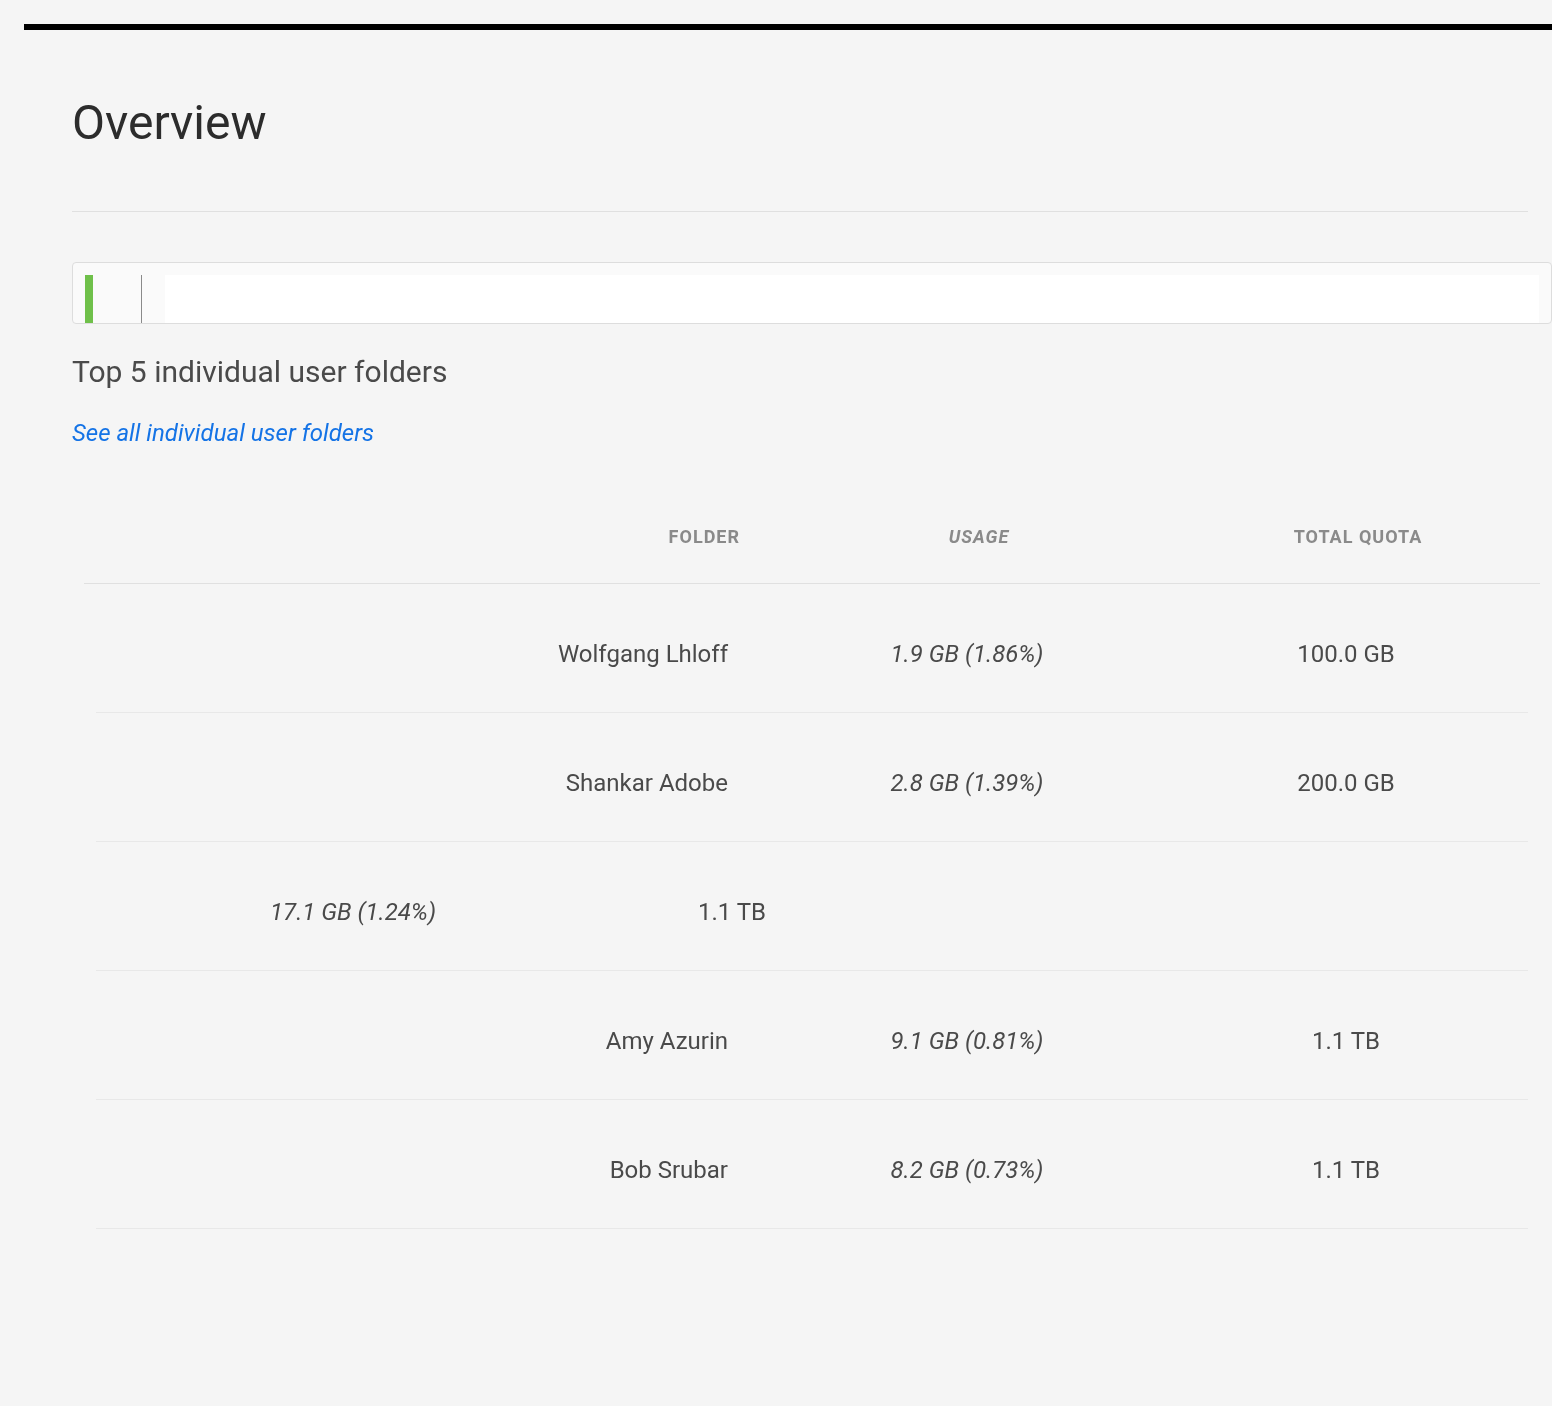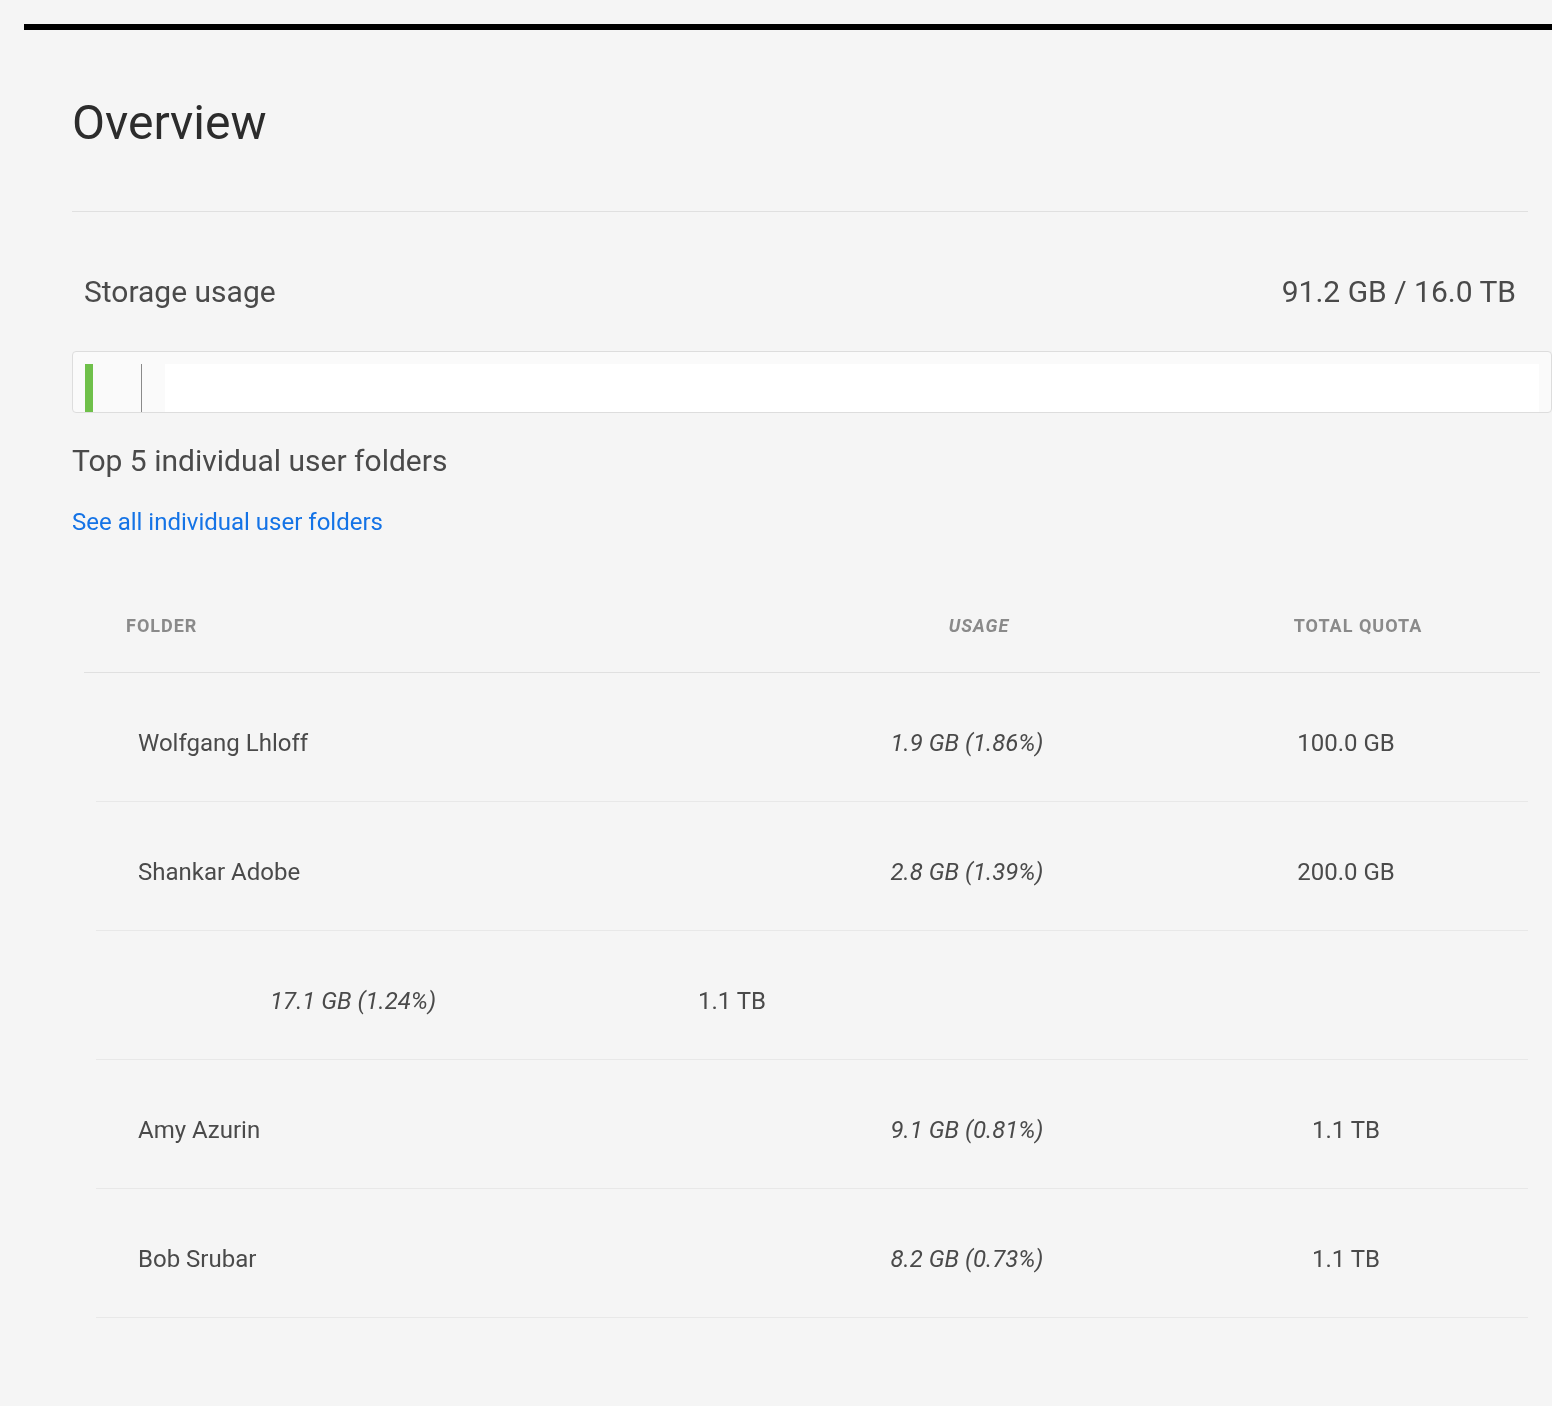--- a/index.html
+++ b/index.html
@@ -83,37 +83,38 @@
       color: #4a4a4a;
       margin-bottom: 18px;
     }
     .see-all-link {
       font-size: 24px;
       color: #1473e6;
       text-decoration: none;
       display: inline-block;
       margin-bottom: 55px;
       cursor: pointer;
+      font-style: italic;
     }
     .table {
       width: 100%;
     }
     .table-header {
       display: flex;
       padding: 0 30px 24px 30px;
       border-bottom: 1px solid #e0e0e0;
     }
     .th {
       font-size: 18px;
       font-weight: 700;
       color: #8a8a8a;
       letter-spacing: 1px;
       text-transform: uppercase;
     }
-    .col-folder { flex: 1; text-align: left; }
+    .col-folder { flex: 1; text-align: right; }
     .col-usage { width: 430px; text-align: center; font-style: italic; }
     .col-quota { width: 280px; text-align: center; }
     .table-row {
       display: flex;
       align-items: center;
       padding: 32px 30px;
       border-bottom: 1px solid #e8e8e8;
     }
     .td {
       font-size: 24px;
@@ -121,24 +122,20 @@
     }
   </style>
 </head>
 <body>
 
 <div class="container">
   <h1 class="page-title">Overview</h1>
 
   <hr class="divider">
 
-  <div class="storage-header">
-    <div class="section-title">Storage usage</div>
-    <div class="storage-summary">91.2 GB / 16.0 TB</div>
-  </div>
 
   <div class="progress-bar-wrapper" id="progress-bar">
       <div class="progress-segment" style="background: rgb(111, 192, 74); width: 0.55%;"></div>
       <div class="progress-segment" style="background: rgb(45, 127, 249); width: 0%;"></div>
       <div class="progress-segment" style="background: rgb(138, 138, 138); width: 0.05%;"></div>
       <div class="progress-segment" style="background: rgb(255, 255, 255); width: 99.4%;"></div>
     </div>
 
 
   <div class="subsection-title">Top 5 individual user folders</div>

